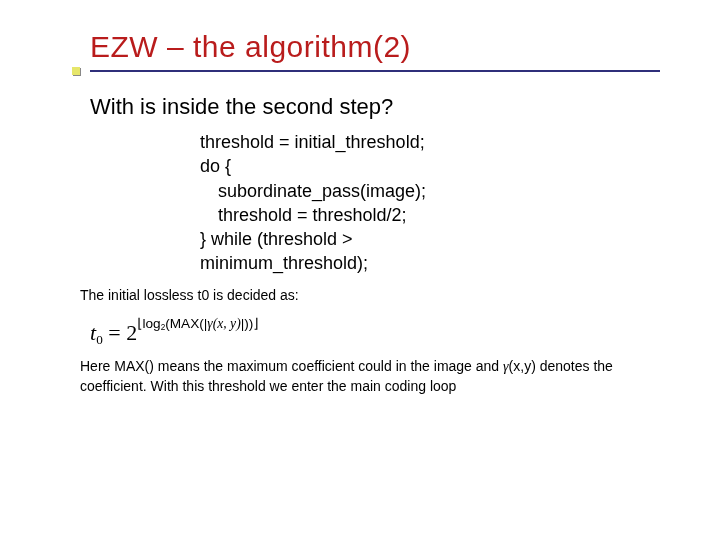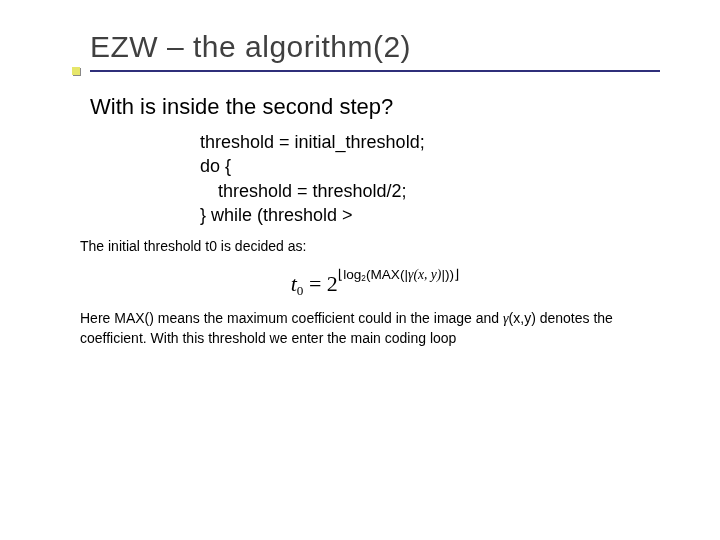--- a/index.html
+++ b/index.html
@@ -18,21 +18,21 @@
     height: 540px;
     box-sizing: border-box;
     padding: 30px 60px 20px 90px;
   }
   .title-row {
     position: relative;
   }
   .title {
     font-size: 30px;
     font-weight: 400;
-    color: #404040;
+    color: #b91c1c;
     margin: 0 0 6px 0;
     letter-spacing: 0.5px;
   }
   .title-rule {
     height: 2px;
     background: #2f2f7a;
     width: 100%;
     position: relative;
   }
   .title-bullet {
@@ -60,21 +60,21 @@
   }
   .code-line { white-space: pre; }
   .indent { padding-left: 18px; display: inline-block; }
   .para {
     font-size: 14px;
     line-height: 1.35;
     margin: 10px 0 10px -10px;
     max-width: 570px;
   }
   .formula-wrap {
-    text-align: center;
+    text-align: left;
     margin: 4px 0 8px 0;
     text-decoration: underline;
   }
   .formula {
     font-family: "Times New Roman", Times, serif;
     font-style: italic;
     font-size: 22px;
     display: inline-block;
     white-space: nowrap;
   }
@@ -109,26 +109,28 @@
     </div>
   </div>
 
   <div class="body">
 
     <div class="subhead">With is inside the second step?</div>
 
     <div class="code-block">
       <div class="code-line">threshold = initial_threshold;</div>
       <div class="code-line">do {</div>
+      <div class="code-line"><span class="indent">subordinate_pass(image);</span></div>
       <div class="code-line"><span class="indent">threshold = threshold/2;</span></div>
       <div class="code-line">} while (threshold &gt;</div>
+      <div class="code-line">minimum_threshold);</div>
     </div>
 
 
-    <div class="para">The initial threshold t0 is decided as:</div>
+    <div class="para">The initial lossless t0 is decided as:</div>
 
     <div class="formula-wrap">
       <span class="formula">
         <span>t</span><sub>0</sub>
         <span class="rm">=</span>
         <span class="rm">2</span><span class="exp"><span class="floor-l">⌊</span><span>log</span><sub>2</sub><span>(MAX(|</span><span class="it">γ</span><span class="it">(x, y)</span><span>|))</span><span class="floor-r">⌋</span></span>
       </span>
     </div>
 
     <div class="para">

